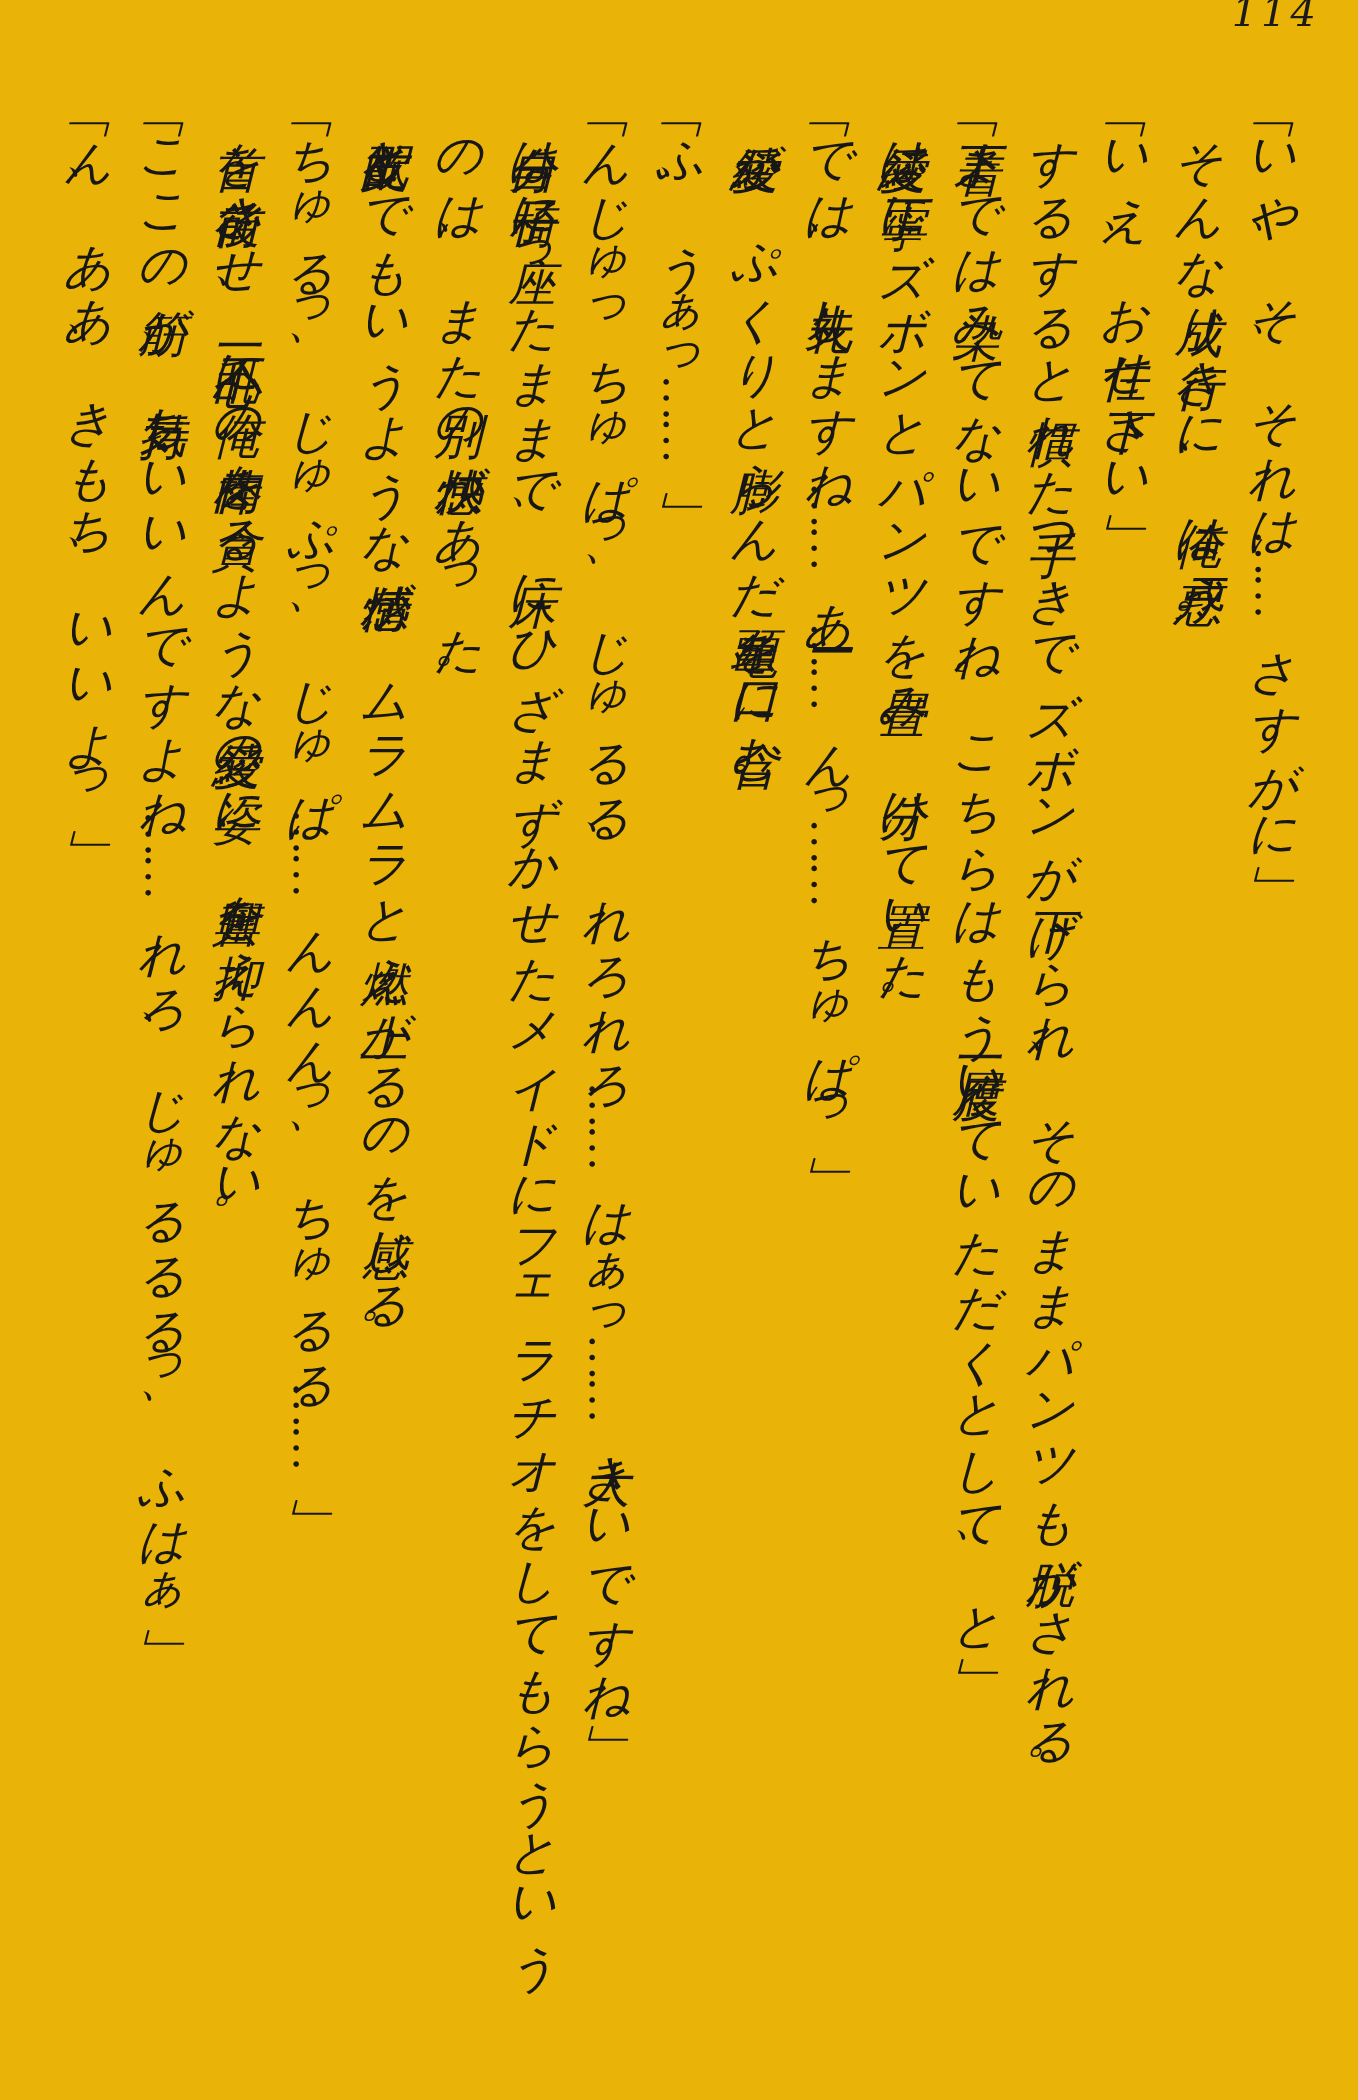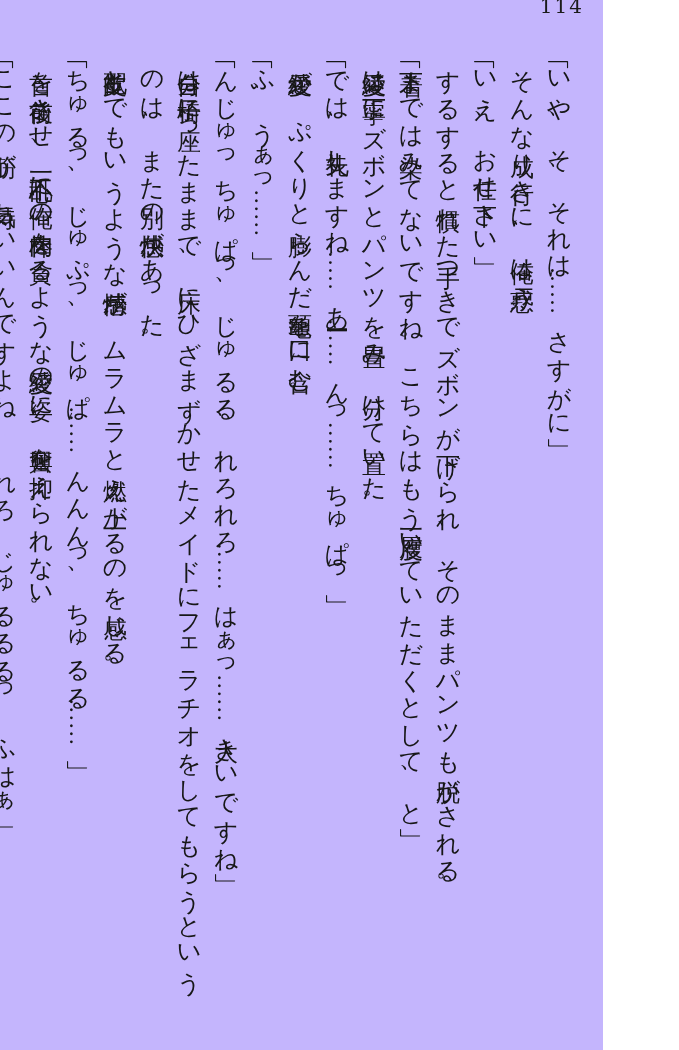--- a/index.html
+++ b/index.html
@@ -2,25 +2,26 @@
 <html lang="ja"><head>
 <meta charset="utf-8">
 <style>
   html, body {
     margin: 0;
     padding: 0;
     background: #ffffff;
   }
   .page {
     position: relative;
-    width: 603px;
+    width: 679px;
     height: 1050px;
-    background: #c4b5fd;
+    background: #eab308;
     overflow: hidden;
     font-family: "Liberation Serif", "DejaVu Serif", serif;
+    font-style: italic;
   }
   .page-number {
     position: absolute;
     top: -6px;
     right: 19px;
     font-size: 20px;
     letter-spacing: 2px;
     color: #1b1b1b;
     font-family: "DejaVu Serif", serif;
   }

